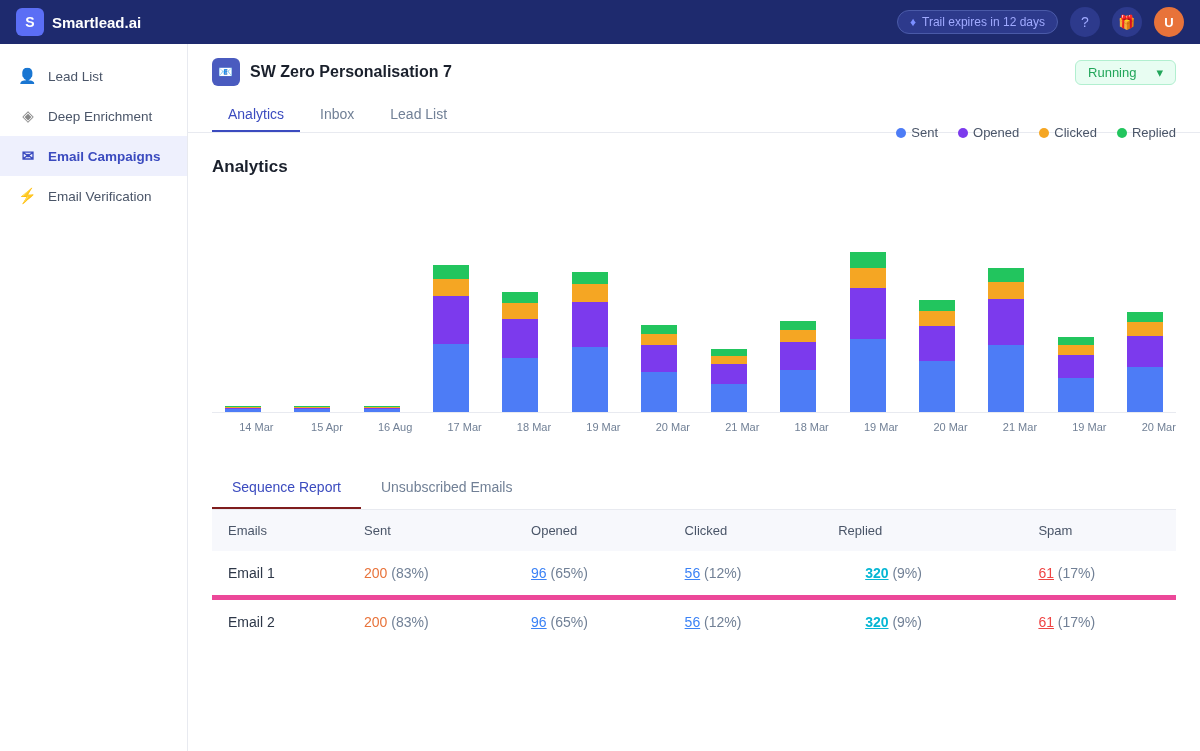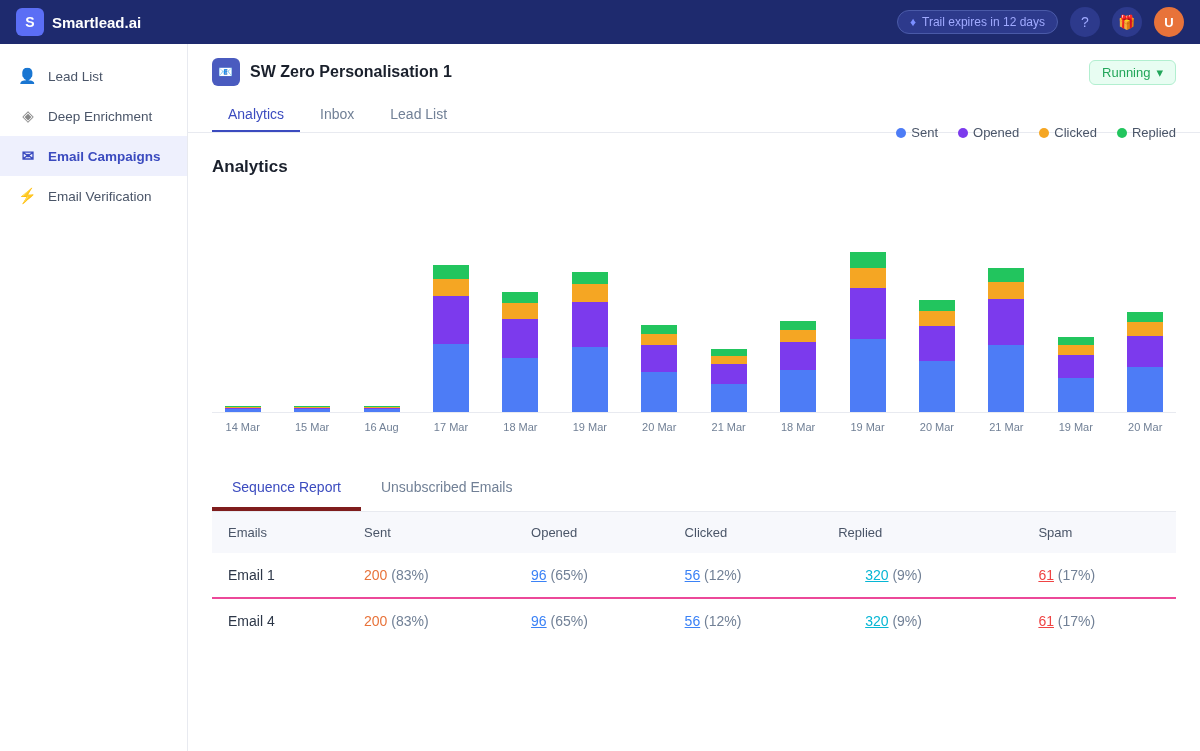--- a/index.html
+++ b/index.html
@@ -159,21 +159,21 @@
     .running-badge {
       background: #e8fdf2;
       color: #22a65a;
       border: 1px solid #b2efd0;
       border-radius: 6px;
       padding: 4px 12px;
       font-size: 13px;
       font-weight: 500;
       display: flex;
       align-items: center;
-      gap: 6px;
+      gap: 20px;
       cursor: pointer;
     }
     .tab-row {
       display: flex;
       gap: 4px;
     }
     .tab {
       padding: 8px 16px;
       font-size: 14px;
       color: #718096;
@@ -253,21 +253,21 @@
     .bar-clicked { background: #f5a623; }
     .bar-replied { background: #22c55e; }
 
     .chart-labels {
       display: flex;
       gap: 8px;
       margin-top: 8px;
     }
     .chart-label {
       flex: 1;
-      text-align: center;
+      text-align: right;
       font-size: 11px;
       color: #718096;
     }
 
     
     .sequence-section {
       padding: 0 24px 24px;
     }
     .seq-tabs {
       display: flex;
@@ -276,47 +276,47 @@
     }
     .seq-tab {
       padding: 12px 20px;
       font-size: 14px;
       color: #718096;
       cursor: pointer;
       border-bottom: 2px solid transparent;
     }
     .seq-tab.active {
       color: #3b4bbf;
-      border-bottom: 4px solid #7f1d1d;
+      border-bottom: 2px solid #7f1d1d;
       font-weight: 500;
     }
 
     
     .report-table {
       width: 100%;
       border-collapse: collapse;
       font-size: 14px;
     }
     .report-table th {
       background: #f7f8fc;
       padding: 13px 16px;
       text-align: left;
       font-weight: 500;
       color: #4a5568;
       font-size: 13px;
     }
     .report-table td {
       padding: 14px 16px;
-      border-bottom: 2px solid #ec4899;
+      border-bottom: 5px solid #ec4899;
       color: #2d3748;
     }
     .report-table tr:last-child td { border-bottom: none; }
     .val-orange { color: #e8733a; font-weight: 500; }
     .val-blue { color: #3b82f6; font-weight: 500; text-decoration: underline; cursor: pointer; }
-    .val-teal { color: #06b6d4; font-weight: 400; text-decoration: underline; cursor: pointer; margin-left: 27px; }
+    .val-teal { color: #06b6d4; font-weight: 700; text-decoration: underline; cursor: pointer; margin-left: 27px; }
     .val-red { color: #ef4444; font-weight: 500; text-decoration: underline; cursor: pointer; }
     .pct { color: #718096; }
   </style>
 </head>
 <body>
 
 <div class="topnav">
   <div class="topnav-logo">
     <div class="logo-icon">S</div>
     <span>Smartlead.ai</span>
@@ -351,21 +351,21 @@
       <span>Email Verification</span>
     </div>
   </div>
 
   <div class="content">
 
     <div class="campaign-header">
       <div class="campaign-title-row">
         <div class="campaign-title">
           <div class="campaign-icon">📧</div>
-          <span>SW Zero Personalisation 1</span>
+          <span>SW Zero Personalisation 7</span>
         </div>
         <div class="running-badge">
           <span>Running</span>
           <span>▾</span>
         </div>
       </div>
       <div class="tab-row">
         <div class="tab active">Analytics</div>
         <div class="tab">Inbox</div>
         <div class="tab">Lead List</div>
@@ -505,21 +505,21 @@
               <div class="stacked-bar" style="height: 100px;">
                 <div class="bar-segment bar-sent" style="height: 45px;"></div>
                 <div class="bar-segment bar-opened" style="height: 31px;"></div>
                 <div class="bar-segment bar-clicked" style="height: 14px;"></div>
                 <div class="bar-segment bar-replied" style="height: 10px;"></div>
               </div>
             </div>
           </div>
         <div class="chart-labels" id="chart-labels-container">
             <div class="chart-label">14 Mar</div>
-            <div class="chart-label">15 Mar</div>
+            <div class="chart-label">15 Apr</div>
             <div class="chart-label">16 Aug</div>
             <div class="chart-label">17 Mar</div>
             <div class="chart-label">18 Mar</div>
             <div class="chart-label">19 Mar</div>
             <div class="chart-label">20 Mar</div>
             <div class="chart-label">21 Mar</div>
             <div class="chart-label">18 Mar</div>
             <div class="chart-label">19 Mar</div>
             <div class="chart-label">20 Mar</div>
             <div class="chart-label">21 Mar</div>
@@ -548,21 +548,21 @@
         <tbody id="report-tbody">
         <tr>
     <td>Email 1</td>
     <td><span class="val-orange">200</span> <span class="pct">(83%)</span></td>
     <td><span class="val-blue">96</span> <span class="pct">(65%)</span></td>
     <td><span class="val-blue">56</span> <span class="pct">(12%)</span></td>
     <td><span class="val-teal">320</span> <span class="pct">(9%)</span></td>
     <td><span class="val-red">61</span> <span class="pct">(17%)</span></td>
   </tr>
             <tr>
-    <td>Email 4</td>
+    <td>Email 2</td>
     <td><span class="val-orange">200</span> <span class="pct">(83%)</span></td>
     <td><span class="val-blue">96</span> <span class="pct">(65%)</span></td>
     <td><span class="val-blue">56</span> <span class="pct">(12%)</span></td>
     <td><span class="val-teal">320</span> <span class="pct">(9%)</span></td>
     <td><span class="val-red">61</span> <span class="pct">(17%)</span></td>
   </tr>
           </tbody>
       </table>
     </div>
 

